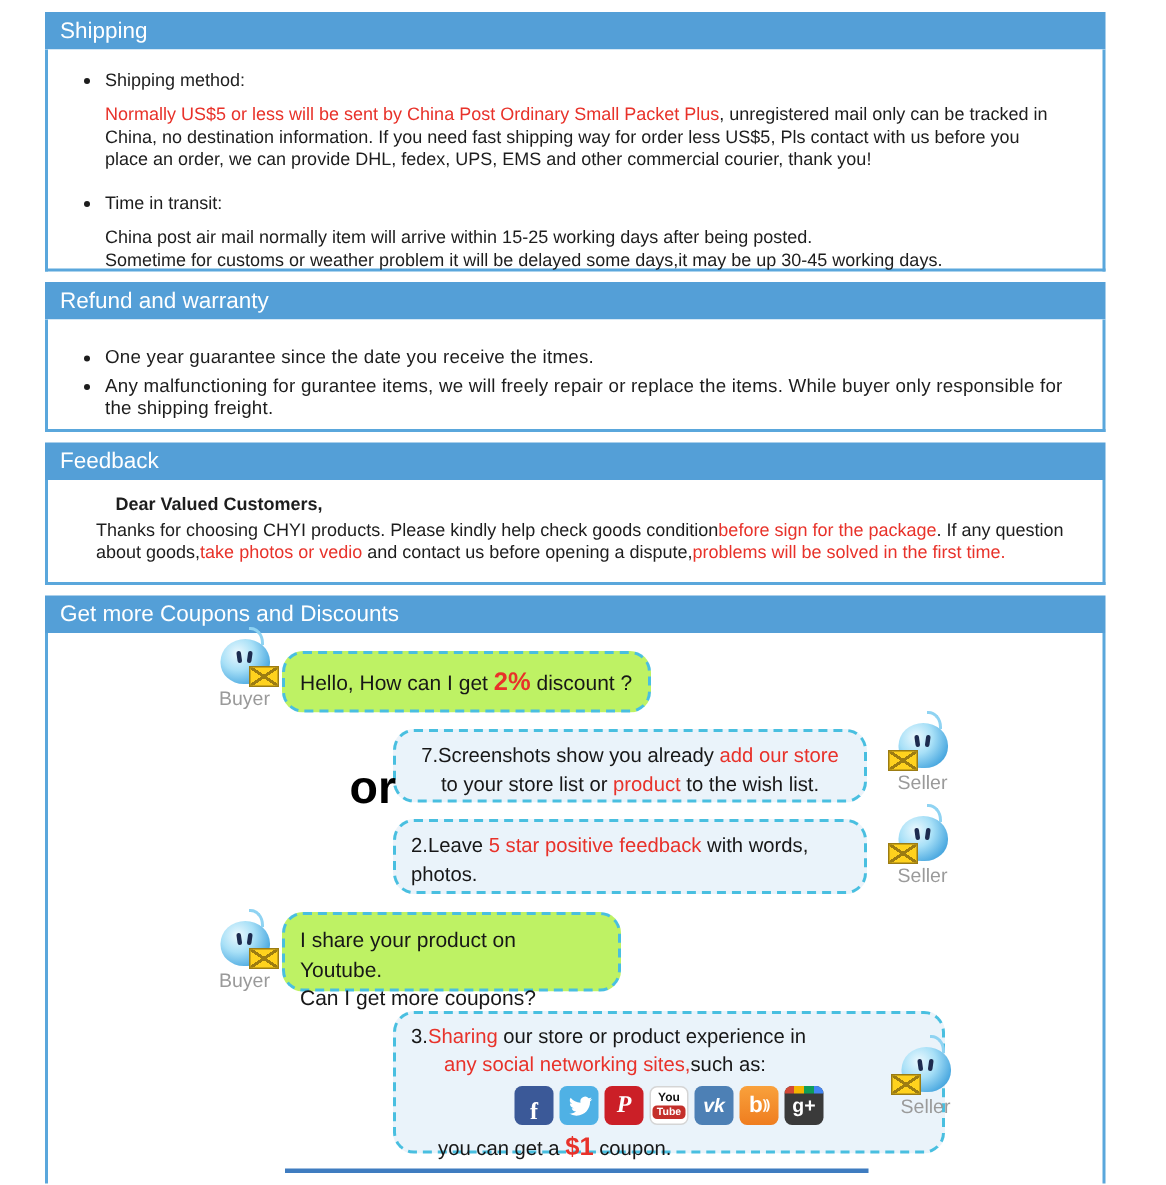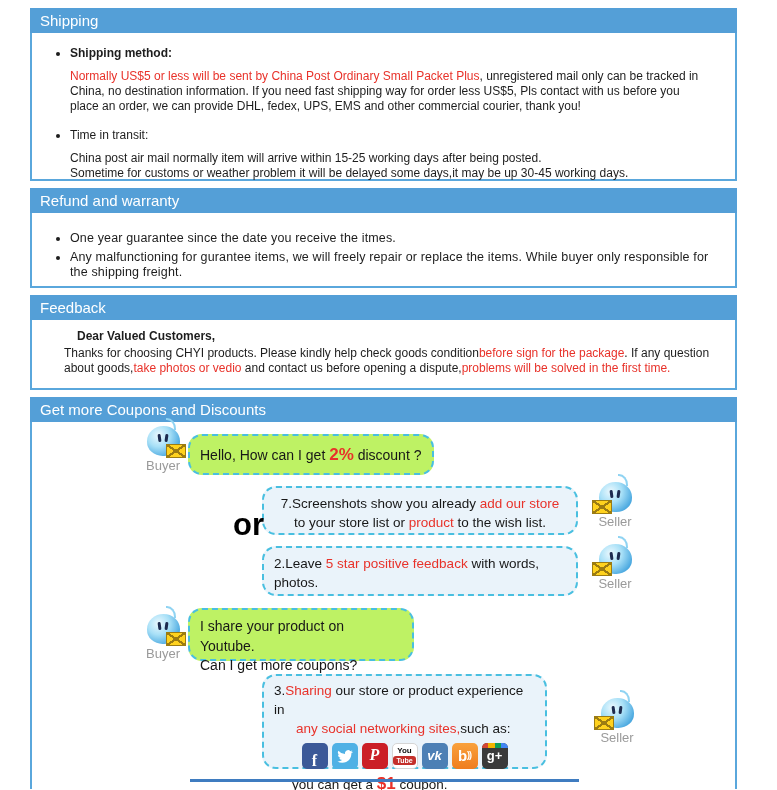--- a/index.html
+++ b/index.html
@@ -21,40 +21,40 @@
     font-size:12px; line-height:15px;
   }
   .body-shipping { height:148px; padding:13px 24px 0 22px; }
   .body-refund   { height:75px;  padding:18px 24px 0 22px; font-size:12.5px; letter-spacing:.15px; }
   .body-feedback { height:70px;  padding:9px 20px 0 32px; }
   .body-coupons  { height:367px; border-bottom:none; }
 
   ul.plain { margin:0; padding-left:16px; }
   ul.plain li { margin-bottom:4px; }
   .li-block { margin-bottom:12px; }
-  .bold { font-weight:bold; }
+  .bold { font-weight:normal; }
   .red { color:#e8322a; }
   .para { margin:8px 0 14px 0; }
 
   .fb-salutation { font-weight:bold; margin-left:13px; }
   .fb-para { margin:2px 0 0 0; }
   .fb-closing { margin-top:0; }
 
   
   .bubble {
     position:absolute; border:2px dashed #49bfe0; border-radius:14px;
     background:#bef264; padding:7px 10px; font-size:13.5px; line-height:1.4; color:#171717;
   }
   .bubble.tint { background:#eaf3fa; }
   .bubble-hello { left:156px; top:12px; width:246px; height:41px; display:flex; align-items:center; font-size:14px; }
   .bubble-hello .pct { font-size:17px; font-weight:bold; }
   .bubble-step1 { left:230px; top:64px;  width:316px; height:49px; text-align:center; }
   .bubble-step2 { left:230px; top:124px; width:316px; height:50px; }
   .bubble-youtube { left:156px; top:186px; width:226px; height:53px; font-size:14px; }
-  .bubble-step3 { left:230px; top:252px; width:285px; height:95px; padding-top:6px; }
+  .bubble-step3 { left:230px; top:252px; width:368px; height:95px; padding-top:6px; }
   .step3-l2 { margin-left:22px; }
   .step3-l3 { margin-left:18px; }
   .step3-l3 .dollar { font-size:17px; font-weight:bold; }
 
   .or-text { position:absolute; left:201px; top:95px; font-size:31px; font-weight:600; color:#000; }
 
   .bottom-line { position:absolute; left:158px; top:357px; width:389px; height:3px; background:#3f7cc0; }
 
   
   .mascot { position:absolute; width:54px; text-align:center; }

